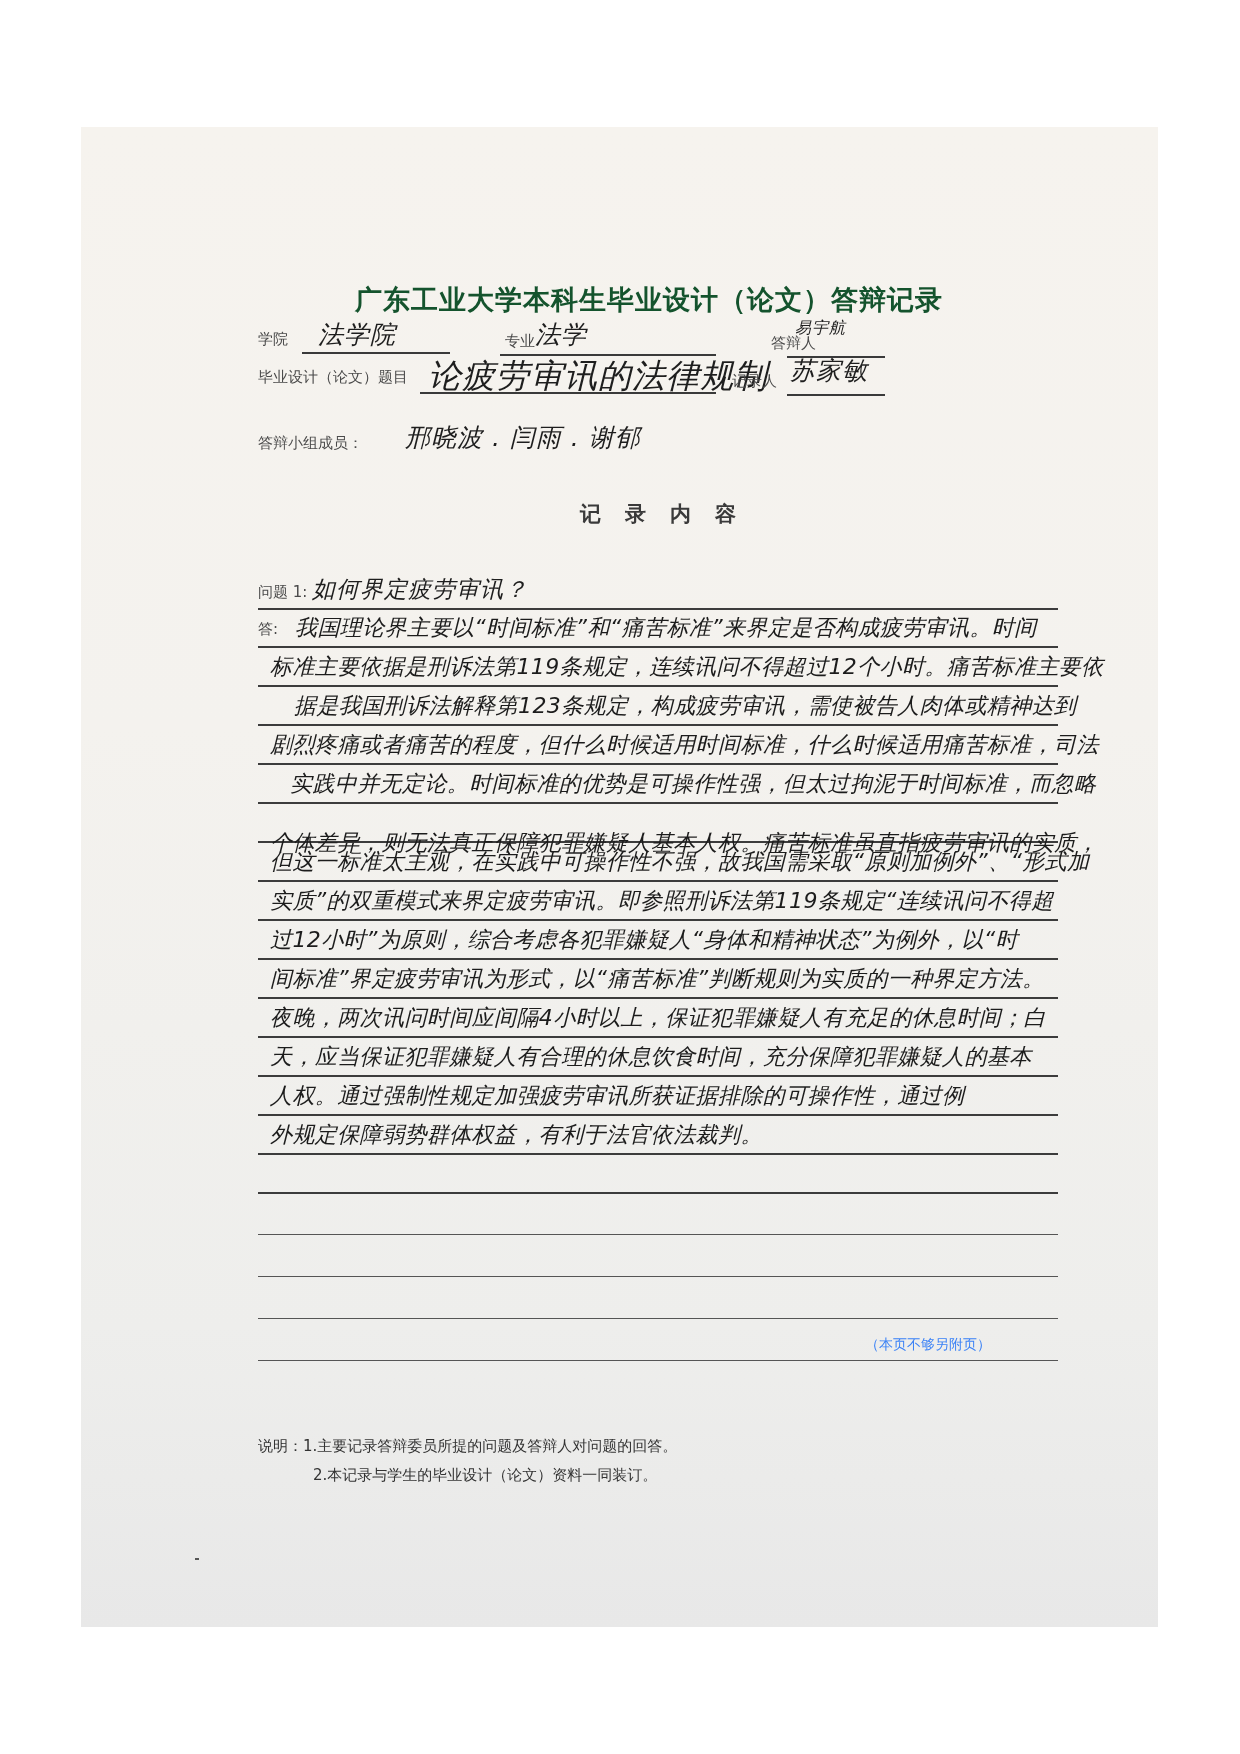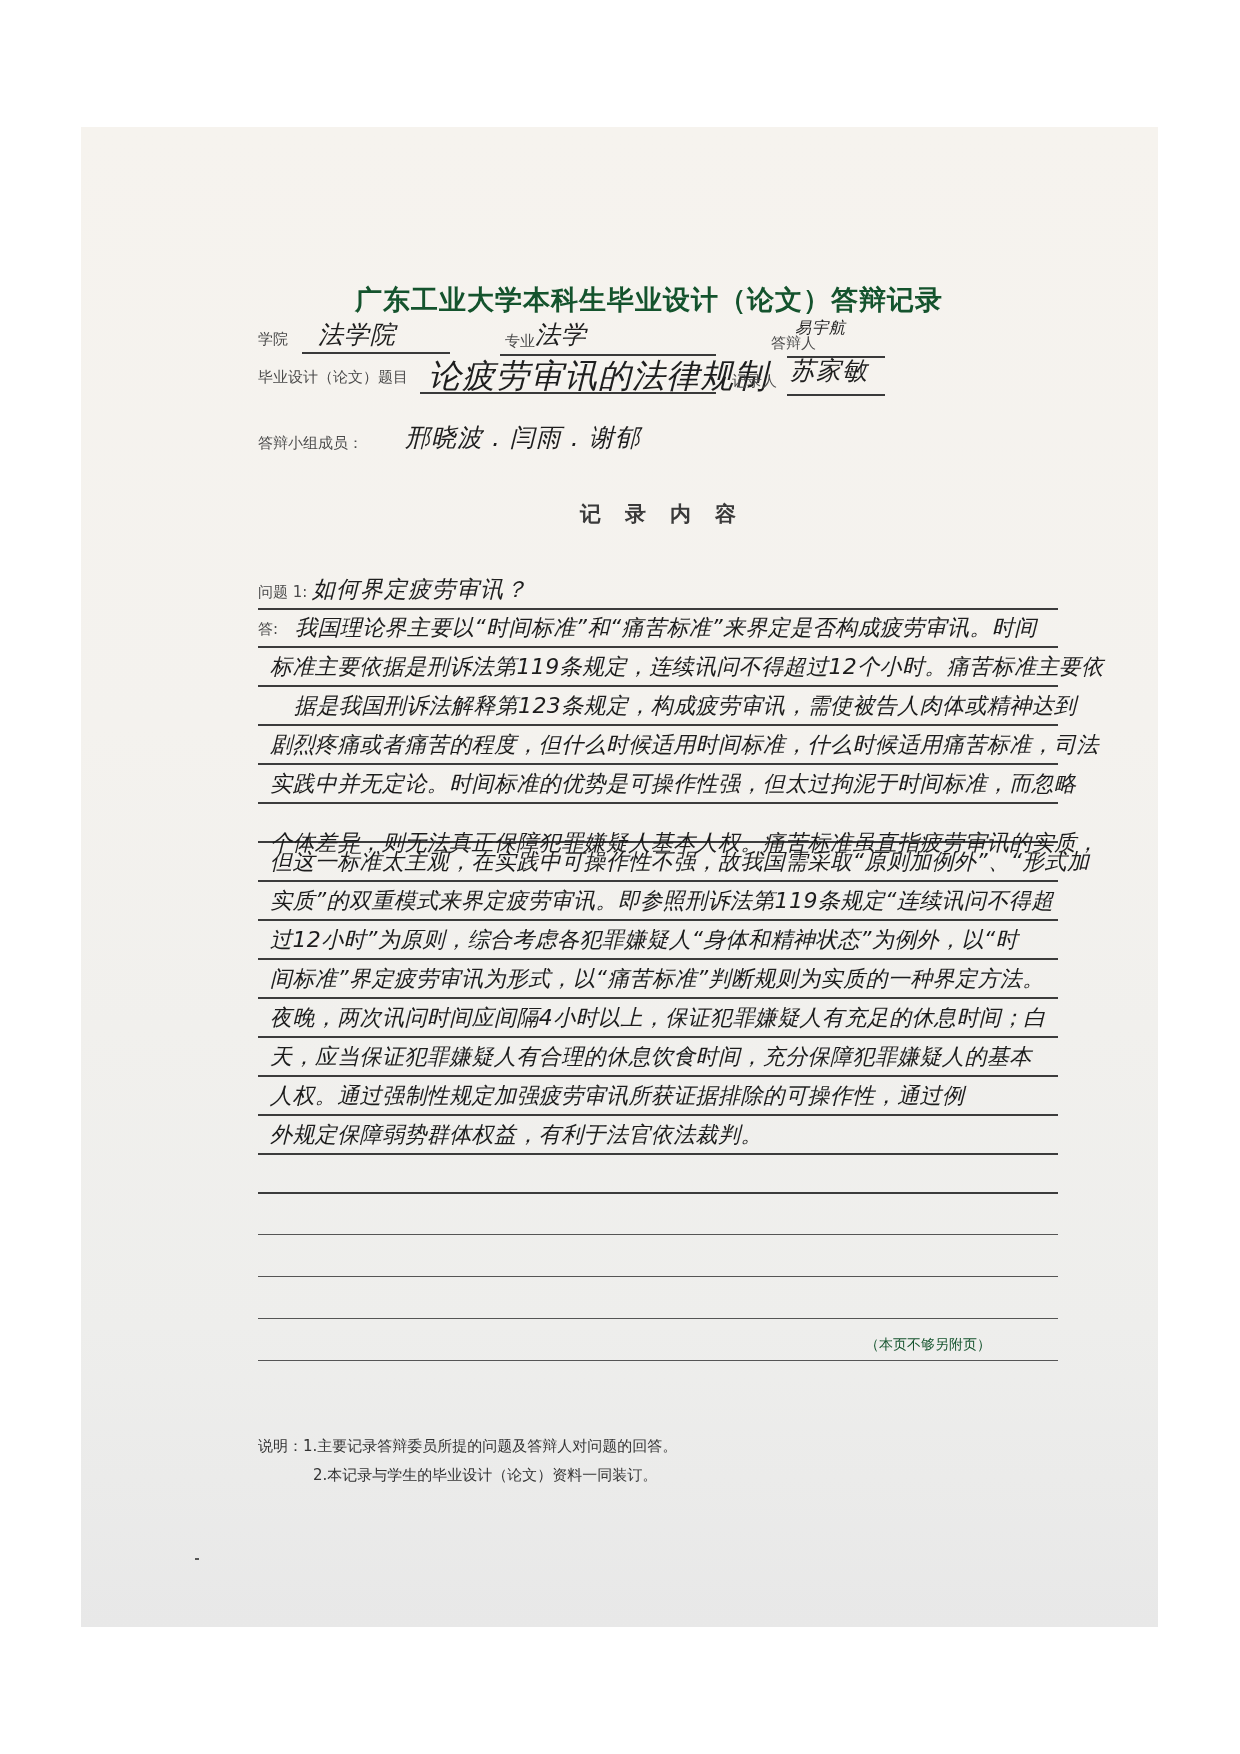--- a/index.html
+++ b/index.html
@@ -26,21 +26,21 @@
     left: 580px; top: 500px; font-size: 21px; font-weight: bold; color: #3a3a3a;
     letter-spacing: 24px; white-space: nowrap;
   }
   .rule { position: absolute; left: 258px; width: 800px; height: 1.6px; background: #3c3c3c; transform-origin: left center; }
   .rule.faint { background: #555; height: 1.2px; }
   .ans-line {
     position: absolute; left: 270px; font-size: 22px; color: #1c1c1c; white-space: nowrap;
     font-style: italic; letter-spacing: 0.4px;
   }
   .note { font-size: 15px; color: #333; white-space: nowrap; }
-  .more { font-size: 14px; color: #14532d; white-space: nowrap; }
+  .more { font-size: 14px; color: #3b82f6; white-space: nowrap; }
   .speck { left: 195px; top: 1558px; width: 4px; height: 2px; background: #555; }
 </style>
 </head>
 <body>
 
 <div class="paper"></div>
 
 <div class="abs title">广东工业大学本科生毕业设计（论文）答辩记录</div>
 
 <div class="abs label" style="left:258px; top:330px;">学院</div>
@@ -90,21 +90,21 @@
 <div class="rule faint" style="top:1234px;"></div>
 <div class="rule faint" style="top:1276px;"></div>
 <div class="rule faint" style="top:1318px;"></div>
 <div class="rule faint" style="top:1360px;"></div>
 
 <div class="abs label" style="left:258px; top:620px;">答:</div>
 <div class="ans-line" style="left:295px; top:613px;">我国理论界主要以“时间标准”和“痛苦标准”来界定是否构成疲劳审讯。时间</div>
 <div class="ans-line" style="top:652px;">标准主要依据是刑诉法第119条规定，连续讯问不得超过12个小时。痛苦标准主要依</div>
 <div class="ans-line" style="top:691px;margin-left:24px;">据是我国刑诉法解释第123条规定，构成疲劳审讯，需使被告人肉体或精神达到</div>
 <div class="ans-line" style="top:730px;">剧烈疼痛或者痛苦的程度，但什么时候适用时间标准，什么时候适用痛苦标准，司法</div>
-<div class="ans-line" style="top:769px;">实践中并无定论。时间标准的优势是可操作性强，但太过拘泥于时间标准，而忽略</div>
+<div class="ans-line" style="top:769px;margin-left:20px;">实践中并无定论。时间标准的优势是可操作性强，但太过拘泥于时间标准，而忽略</div>
 <div class="ans-line" style="top:808px;margin-top:20px;">个体差异，则无法真正保障犯罪嫌疑人基本人权。痛苦标准虽直指疲劳审讯的实质，</div>
 <div class="ans-line" style="top:847px;">但这一标准太主观，在实践中可操作性不强，故我国需采取“原则加例外”、“形式加</div>
 <div class="ans-line" style="top:886px;">实质”的双重模式来界定疲劳审讯。即参照刑诉法第119条规定“连续讯问不得超</div>
 <div class="ans-line" style="top:925px;">过12小时”为原则，综合考虑各犯罪嫌疑人“身体和精神状态”为例外，以“时</div>
 <div class="ans-line" style="top:964px;">间标准”界定疲劳审讯为形式，以“痛苦标准”判断规则为实质的一种界定方法。</div>
 <div class="ans-line" style="top:1003px;">夜晚，两次讯问时间应间隔4小时以上，保证犯罪嫌疑人有充足的休息时间；白</div>
 <div class="ans-line" style="top:1042px;">天，应当保证犯罪嫌疑人有合理的休息饮食时间，充分保障犯罪嫌疑人的基本</div>
 <div class="ans-line" style="top:1081px;">人权。通过强制性规定加强疲劳审讯所获证据排除的可操作性，通过例</div>
 <div class="ans-line" style="top:1120px;">外规定保障弱势群体权益，有利于法官依法裁判。</div>
 

